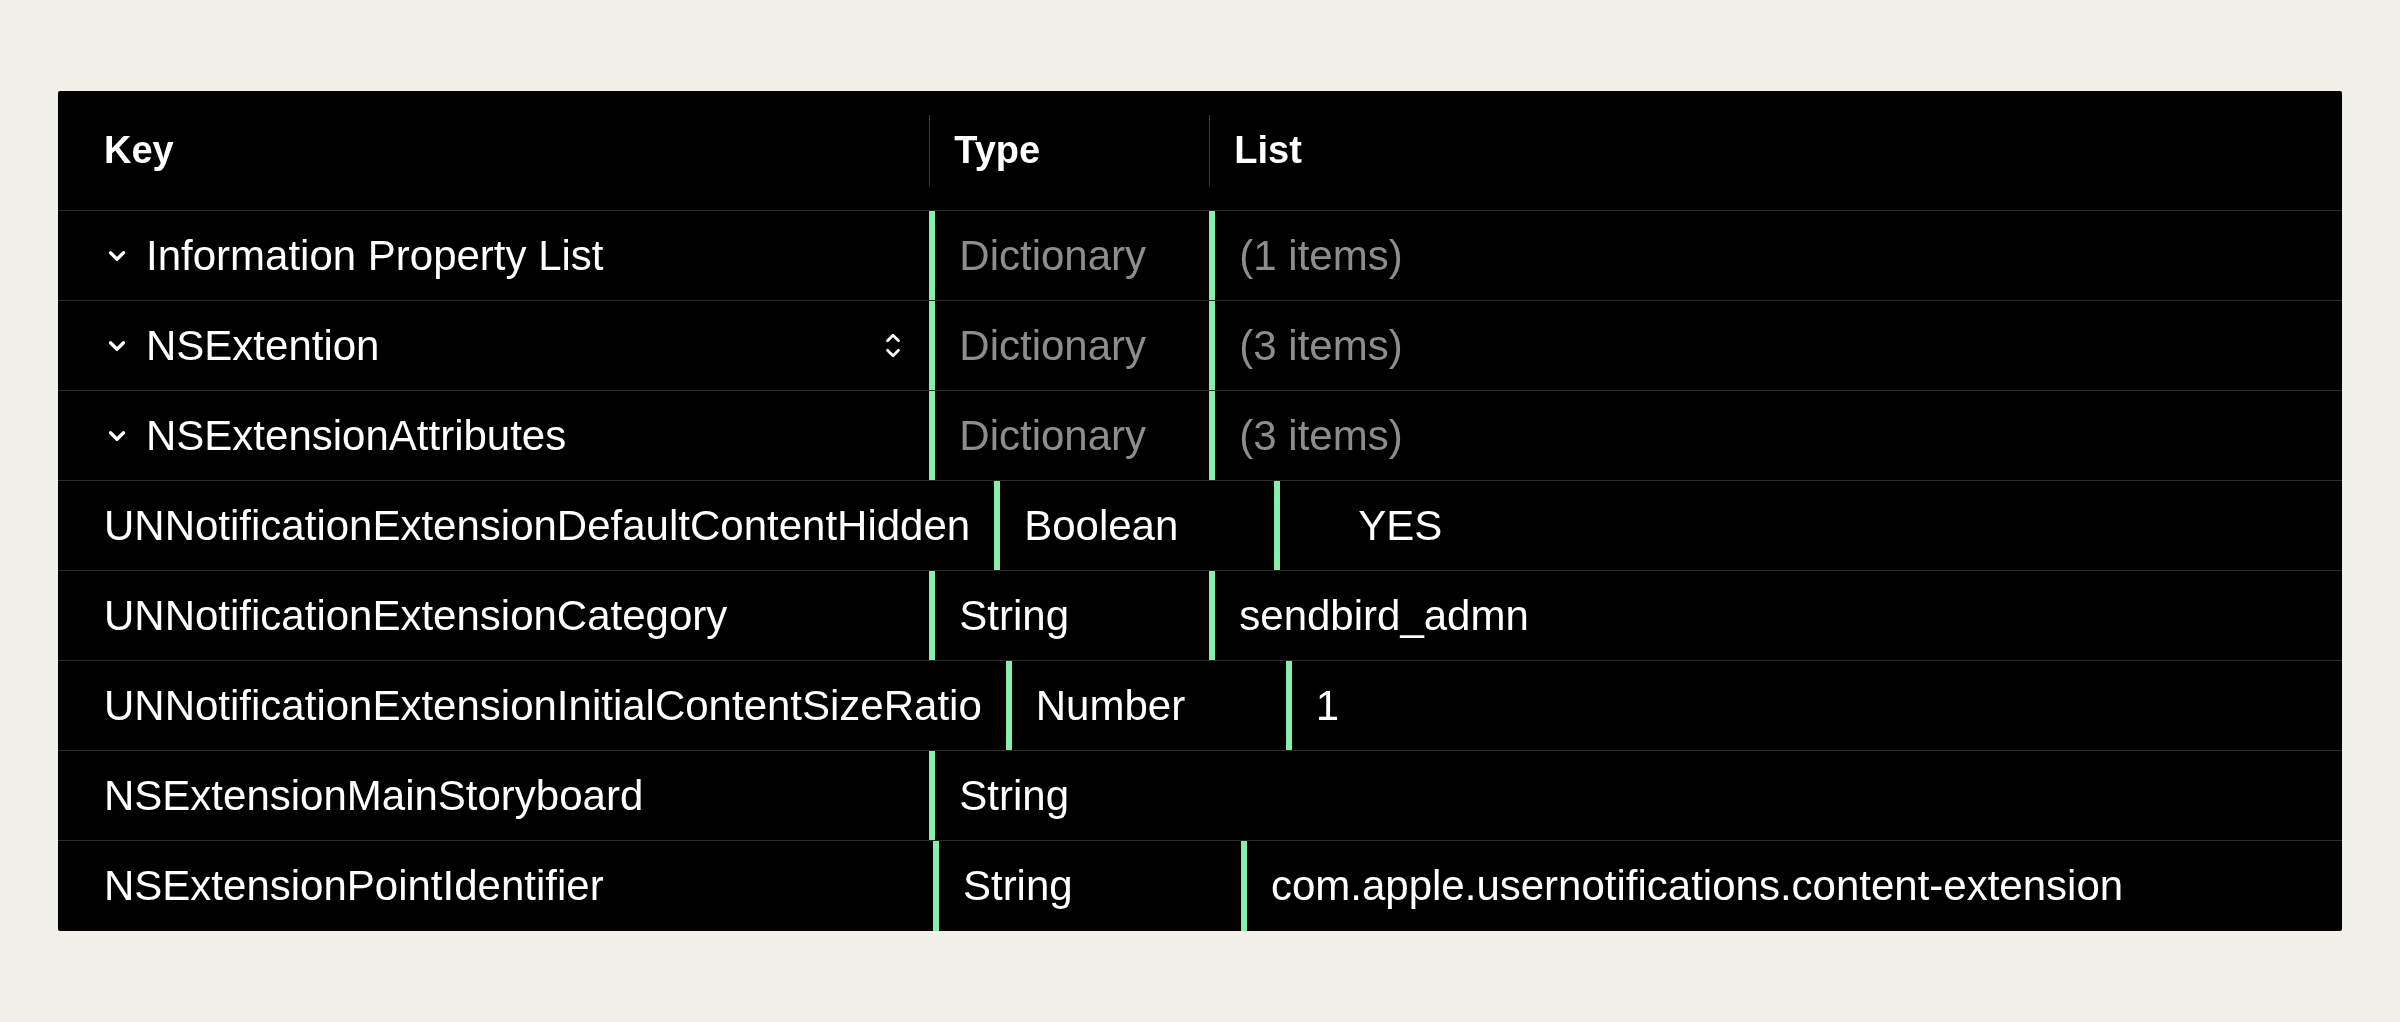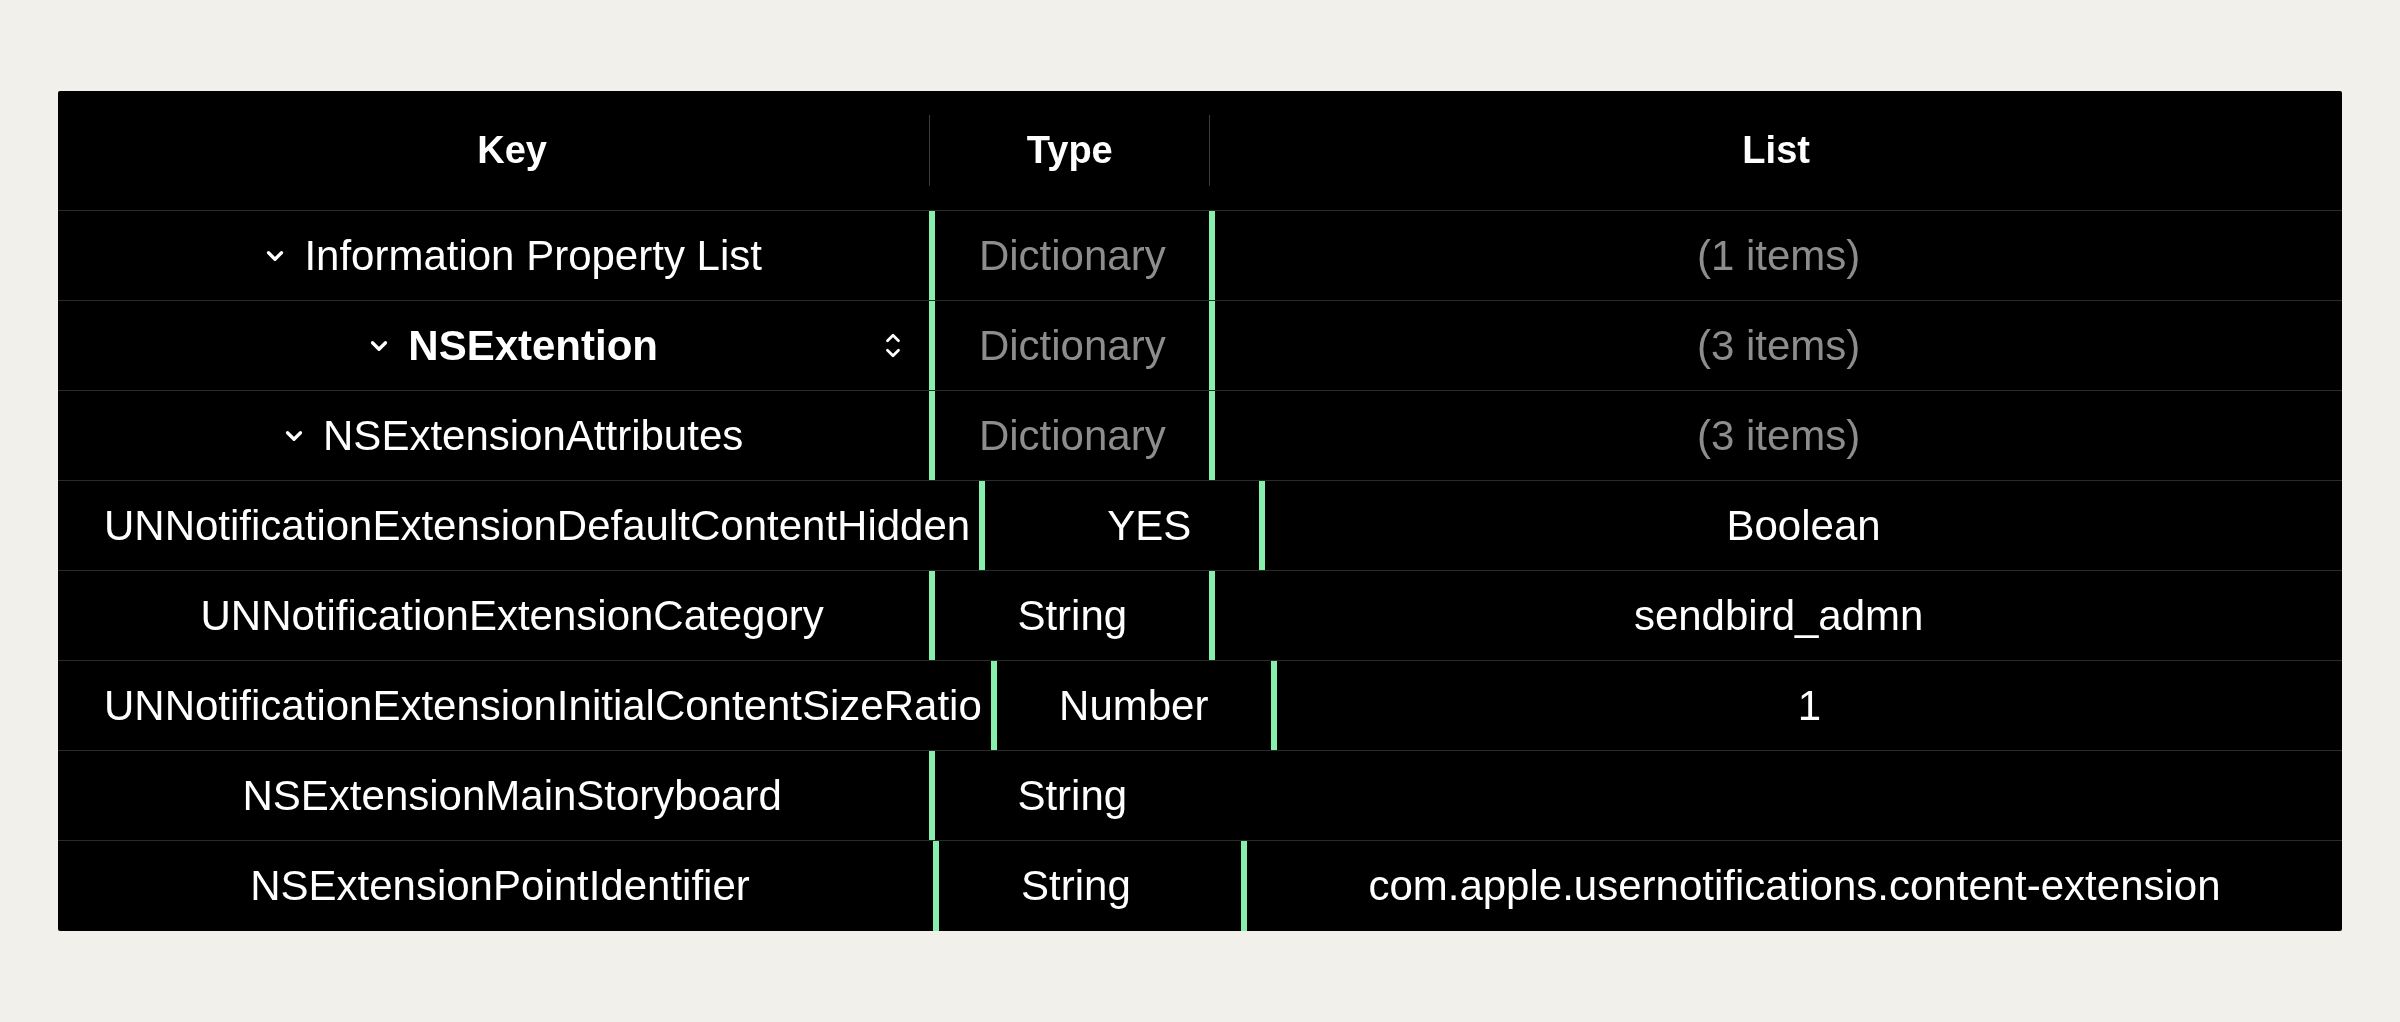--- a/index.html
+++ b/index.html
@@ -29,38 +29,37 @@
     color: #fff;
   }
   .row:last-child { border-bottom: none; gap: 28px; }
   .row.header {
     font-weight: 700;
     font-size: 38px;
     min-height: 120px;
   }
   .row.header .cell { color: #fff; }
   .cell {
-    padding: 18px 9px;
+    padding: 18px 24px;
     display: flex;
     align-items: center;
     gap: 16px;
     position: relative;
-    justify-content: center;
   }
   .cell.key { padding-left: 46px; }
   .cell.type, .cell.value { border-left: 6px solid #86efac; height: 100%; }
   .row.header .cell.type,
   .row.header .cell.value {
     border-left: 1px solid #3a3a3a;
     height: 60%;
     align-self: center;
   }
   .muted { color: #8d8d8d; }
   .indent-0 { padding-left: 46px; }
-  .indent-1 { padding-left: 110px; font-weight: bold; }
+  .indent-1 { padding-left: 110px; }
   .indent-2 { padding-left: 180px; }
   .indent-3 { padding-left: 250px; }
   .chevron {
     width: 26px; height: 26px;
     flex: 0 0 26px;
     display: inline-flex; align-items: center; justify-content: center;
   }
   .chevron svg { width: 26px; height: 26px; }
   .chevron path { stroke: #fff; stroke-width: 3; fill: none; stroke-linecap: round; stroke-linejoin: round; }
   .updown {
@@ -145,25 +144,25 @@
           <span class="muted">Dictionary</span>
         </div>
         <div class="cell value">
           <span class="muted">(3 items)</span>
         </div>
       </div>
       <div class="row">
         <div class="cell key indent-3">
           <span>UNNotificationExtensionDefaultContentHidden</span>
         </div>
+        <div class="cell type">
+          <span>Boolean</span>
+        </div>
         <div class="cell value">
           <span class="pad-value">YES</span>
-        </div>
-        <div class="cell type">
-          <span>Boolean</span>
         </div>
       </div>
       <div class="row">
         <div class="cell key indent-3">
           <span>UNNotificationExtensionCategory</span>
         </div>
         <div class="cell type">
           <span>String</span>
         </div>
         <div class="cell value">

